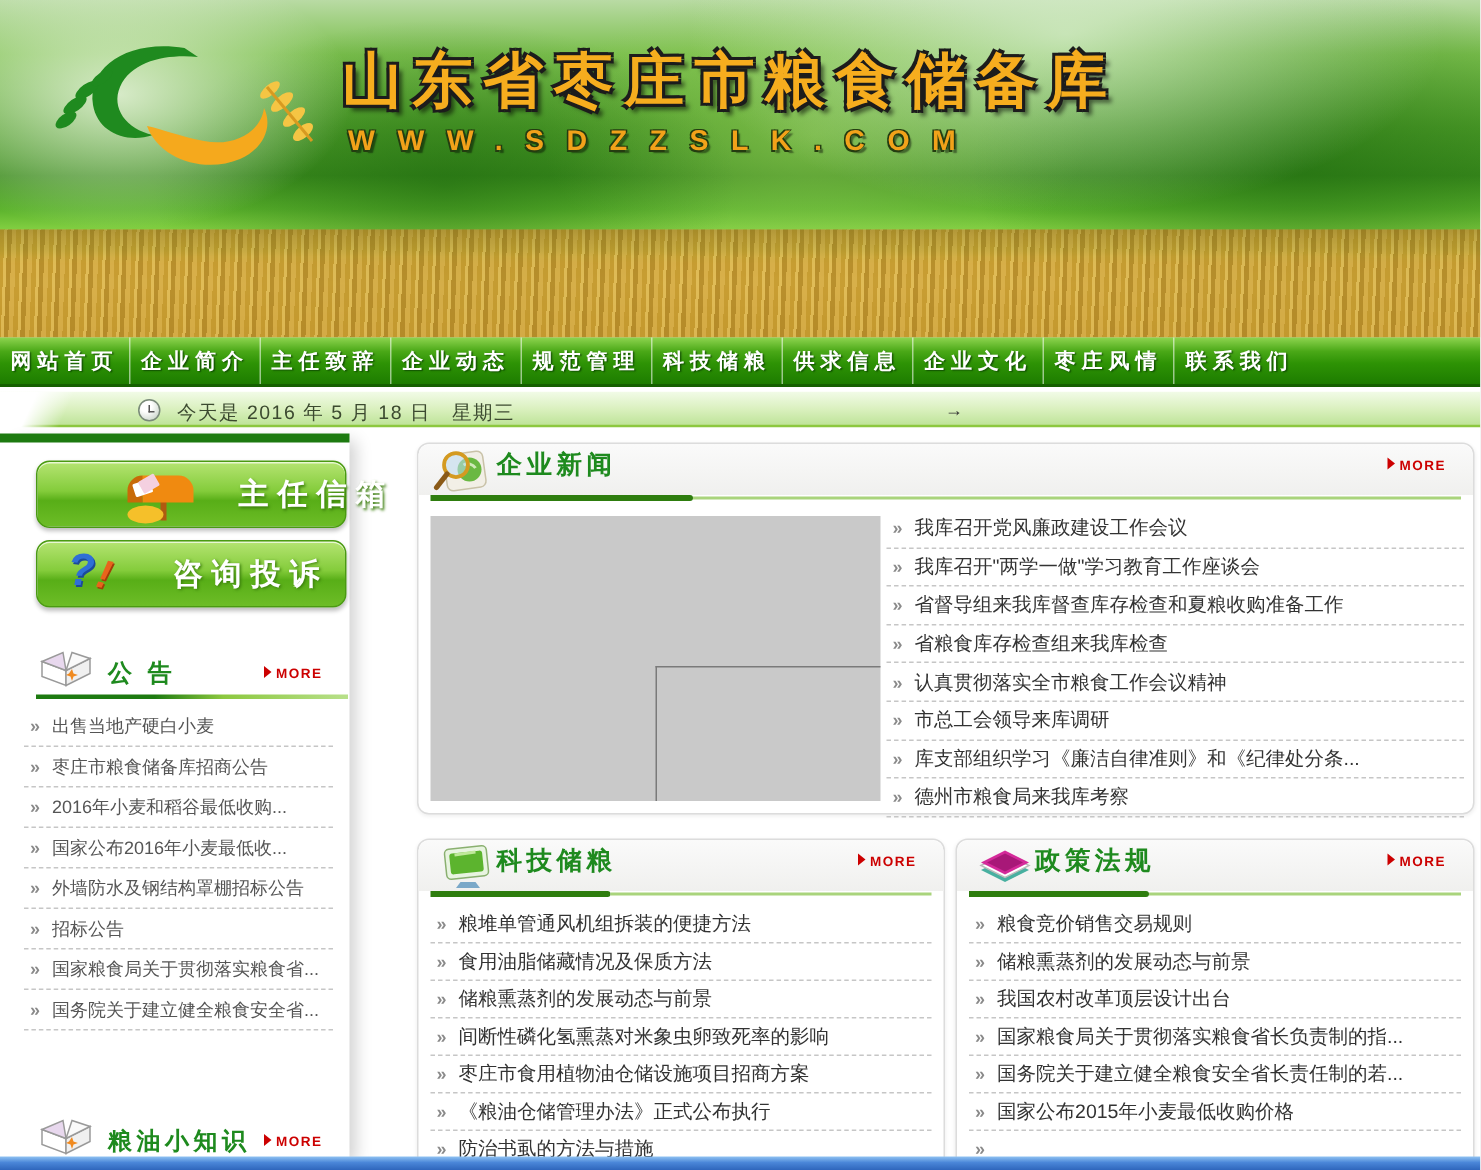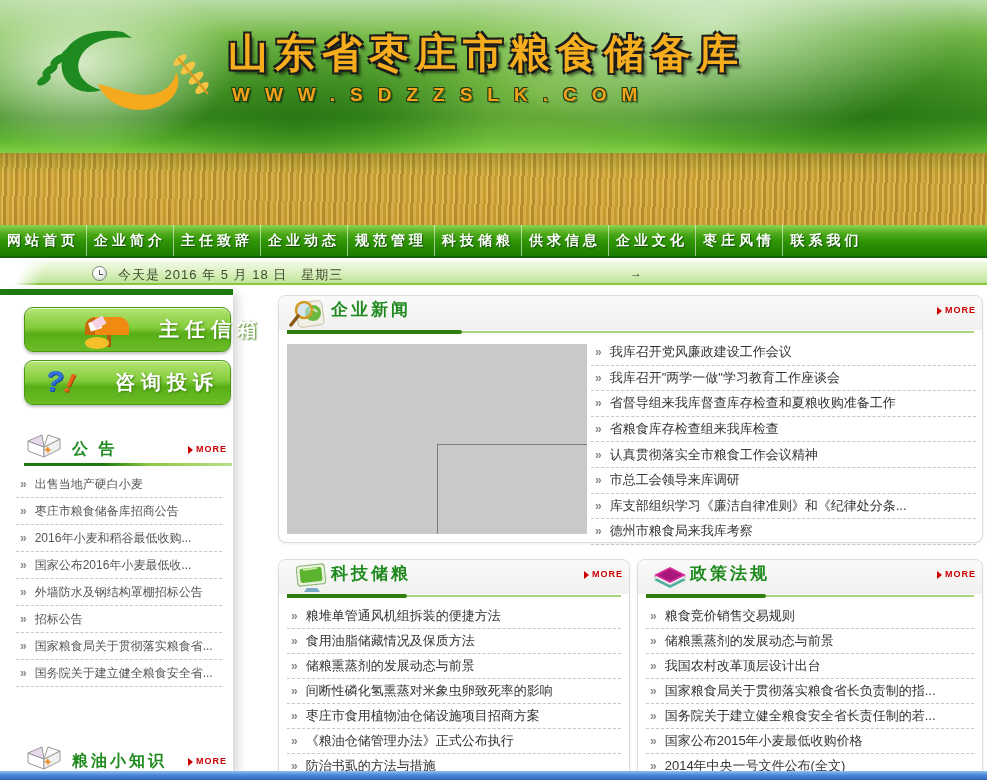--- a/index.html
+++ b/index.html
@@ -72,21 +72,21 @@
   .emark { position:absolute; left:28px; top:6px; font-size:27px; font-weight:bold; font-style:italic; color:#e8641c;
     transform:rotate(14deg); text-shadow:1px 1px 0 #a23c08; }
 
   .side-section-header { position:absolute; left:0; width:233px; height:30px; }
   .side-section-header .icon { position:absolute; left:24px; top:-4px; }
   .side-title { position:absolute; left:72px; top:4px; font-size:16px; font-weight:bold; color:#1e8a1e; letter-spacing:3px; white-space:nowrap; }
   .notice-header { top:146px;text-decoration:underline; }
   .knowledge-header { top:458px; }
   .side-underline { position:absolute; left:24px; top:174px; width:208px; height:3px;
     background:linear-gradient(90deg,#1d7a10 0%,#1d7a10 38%,#8cc83f 60%,#b8e08a 100%); }
-  .more-link { position:absolute; right:6px; top:9px; display:flex; align-items:flex-end; cursor:pointer; }
+  .more-link { position:absolute; right:18px; top:9px; display:flex; align-items:flex-start; cursor:pointer; }
   .more-tri { width:0; height:0; border-left:5px solid #cc0000; border-top:4px solid transparent; border-bottom:4px solid transparent; margin-right:3px; }
   .more-text { font-size:9px; font-weight:bold; color:#cc0000; letter-spacing:1px; }
 
   .side-list { position:absolute; left:16px; top:182px; width:206px; }
   .side-list .row { height:27px; font-size:12px; color:#555; }
   .row { display:flex; align-items:center; border-bottom:1px dashed #c6c6c6; cursor:pointer; white-space:nowrap; overflow:hidden; }
   .bullet { color:#8a8a8a; font-weight:bold; margin:0 8px 0 4px; font-size:12px; flex:0 0 auto; }
 
   
   .panel { position:absolute; background:#ffffff; border:1px solid #dcdcdc; border-radius:8px;
@@ -402,21 +402,20 @@
         <div class="row">
             <span class="bullet">»</span>
             <span>国务院关于建立健全粮食安全省长责任制的若...</span>
           </div>
         <div class="row">
             <span class="bullet">»</span>
             <span>国家公布2015年小麦最低收购价格</span>
           </div>
         <div class="row">
             <span class="bullet">»</span>
-            <span>2014年中央一号文件公布(全文)</span>
           </div>
       </div>
     </div>
 
   </div>
 
   <div class="bottom-strip"></div>
 </div>
 
 </body></html>

